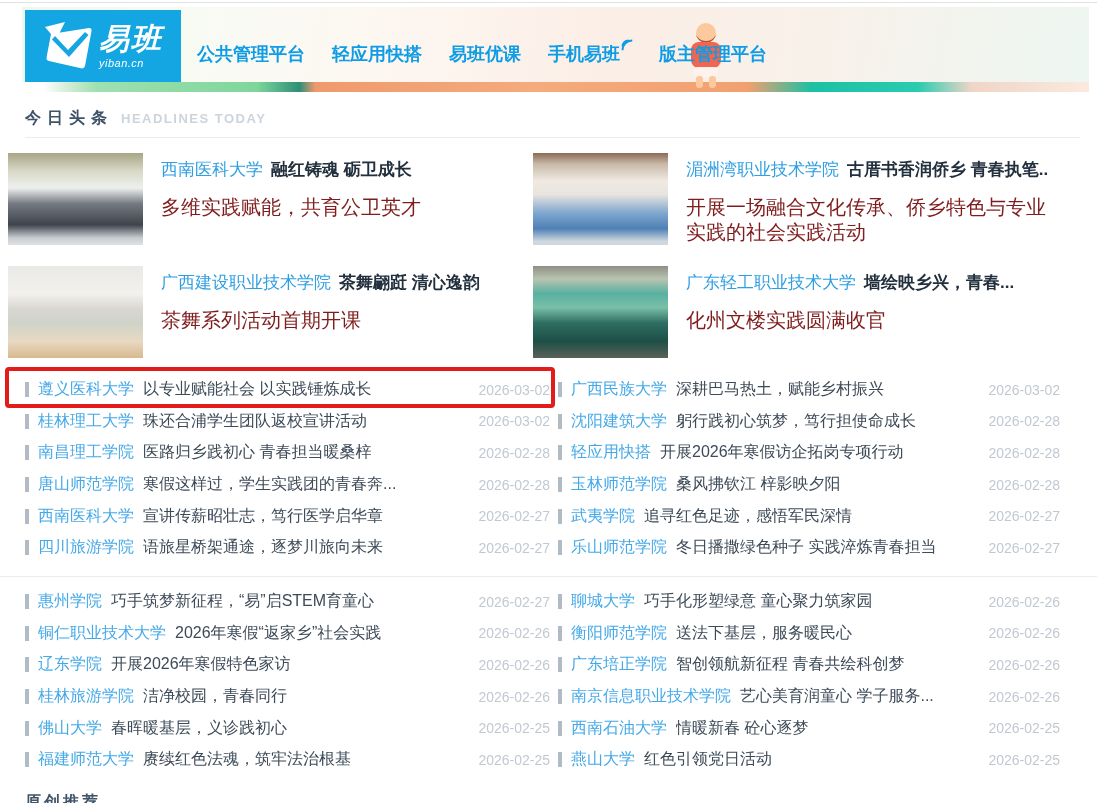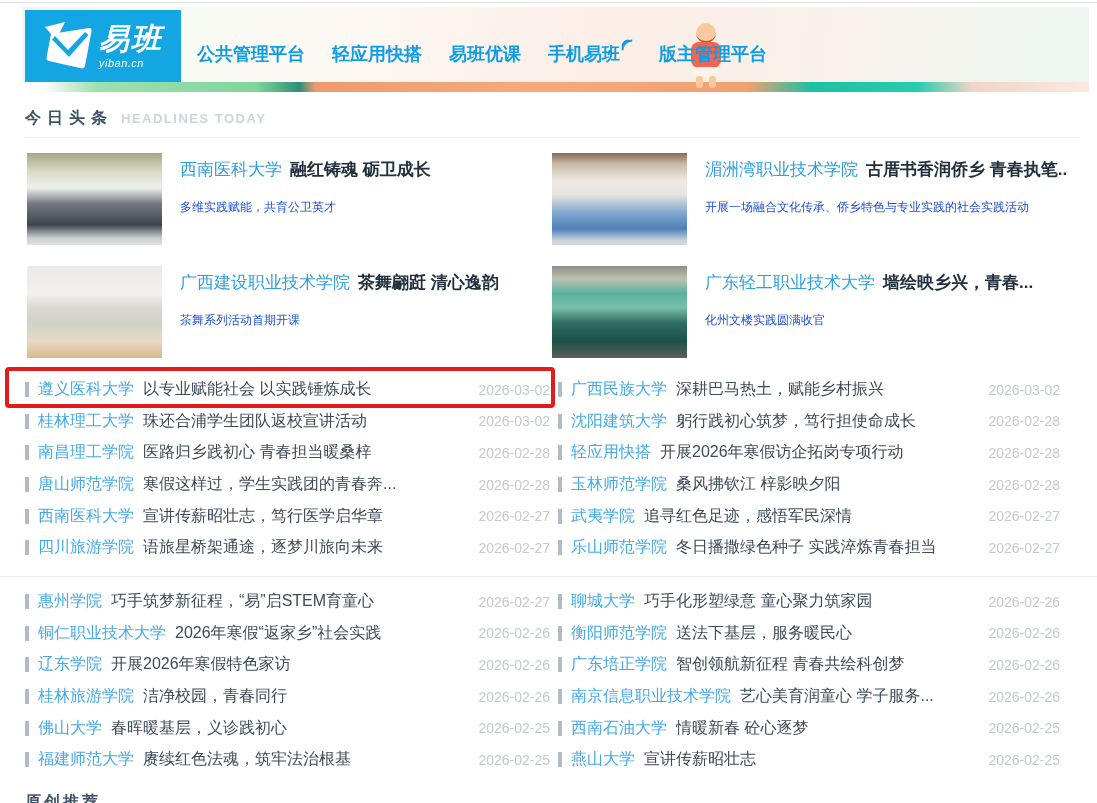--- a/index.html
+++ b/index.html
@@ -34,33 +34,33 @@
   .mascot .leg-l { position:absolute; left:22px; top:53px; width:7px; height:12px; background:#fbc99d; border-radius:3px; }
   .mascot .leg-r { position:absolute; left:35px; top:53px; width:7px; height:12px; background:#fbc99d; border-radius:3px; }
 
   
   .section-head { position:absolute; left:25px; top:108px; display:flex; align-items:baseline; }
   .section-title { color:#3f5468; font-size:16px; font-weight:bold; letter-spacing:6px; }
   .section-sub { color:#ccd4dc; font-size:13px; font-weight:bold; letter-spacing:1.5px; margin-left:8px; }
   .section-divider { position:absolute; left:25px; right:17px; top:137px; height:1px; background:#ececec; }
 
   
-  .featured { position:absolute; left:27px; top:153px; width:1040px; display:grid;
+  .featured { position:absolute; left:8px; top:153px; width:1040px; display:grid;
     grid-template-columns:515px 515px; column-gap:10px; row-gap:21px; }
   .f-item { display:flex; height:92px; cursor:pointer; }
   .f-photo { width:135px; height:92px; flex:none; margin-right:18px; }
   .photo-1 { background:linear-gradient(180deg,#a8a687 0%,#d8d9c8 20%,#eef0ee 38%,#757a82 55%,#3f434c 78%,#c7cbd0 92%,#dfe2e5 100%); }
   .photo-2 { background:linear-gradient(180deg,#8a6a55 0%,#c9b9a8 12%,#efe9e2 30%,#e8e4de 45%,#7fa8cf 65%,#4f7fb5 82%,#cfd8de 96%); }
   .photo-3 { background:linear-gradient(180deg,#8f8e86 0%,#b9c4b0 14%,#58b0a0 30%,#7ac0a8 45%,#2e6e62 62%,#1d4f46 82%,#5a6258 100%); }
   .photo-4 { background:linear-gradient(180deg,#e9e9e7 0%,#f2f1ee 30%,#d9d8d2 46%,#cfd3c9 62%,#e8d9c2 82%,#d8b98e 100%); }
   .f-text { padding-top:5px; overflow:hidden; }
   .f-title { font-size:17px; white-space:nowrap; }
   .f-school { color:#2e9fe2; }
   .f-headline { color:#222f3d; font-weight:bold; margin-left:8px; }
-  .f-desc { color:#1d4ed8; font-size:12px; margin-top:14px; line-height:25px; }
+  .f-desc { color:#7f1d1d; font-size:20px; margin-top:14px; line-height:25px; }
 
   
   .news-group { position:absolute; left:25px; width:1035px; display:grid; grid-template-columns:533px 502px; }
   .group-1 { top:374px; }
   .group-2 { top:586px; }
   .news-col-left { padding-right:8px; }
   .news-row { height:31.6px; display:flex; align-items:center; cursor:pointer; }
   .marker { width:4px; height:15px; background:#b0bbc6; margin-right:9px; flex:none; }
   .n-school { color:#45a9e8; font-size:16px; margin-right:9px; white-space:nowrap; }
   .n-title { color:#3d4a57; font-size:16px; flex:1; white-space:nowrap; overflow:hidden; }
@@ -350,21 +350,21 @@
         <div class="news-row">
           <span class="marker"></span>
           <span class="n-school">西南石油大学</span>
           <span class="n-title">情暖新春 砼心逐梦</span>
           <span class="n-date">2026-02-25</span>
         </div>
 
         <div class="news-row">
           <span class="marker"></span>
           <span class="n-school">燕山大学</span>
-          <span class="n-title">宣讲传薪昭壮志</span>
+          <span class="n-title">红色引领党日活动</span>
           <span class="n-date">2026-02-25</span>
         </div>
       </div>
   </div>
 
   <div class="red-box"></div>
 
   <div class="footer-title">原创推荐</div>
 </div>
 

